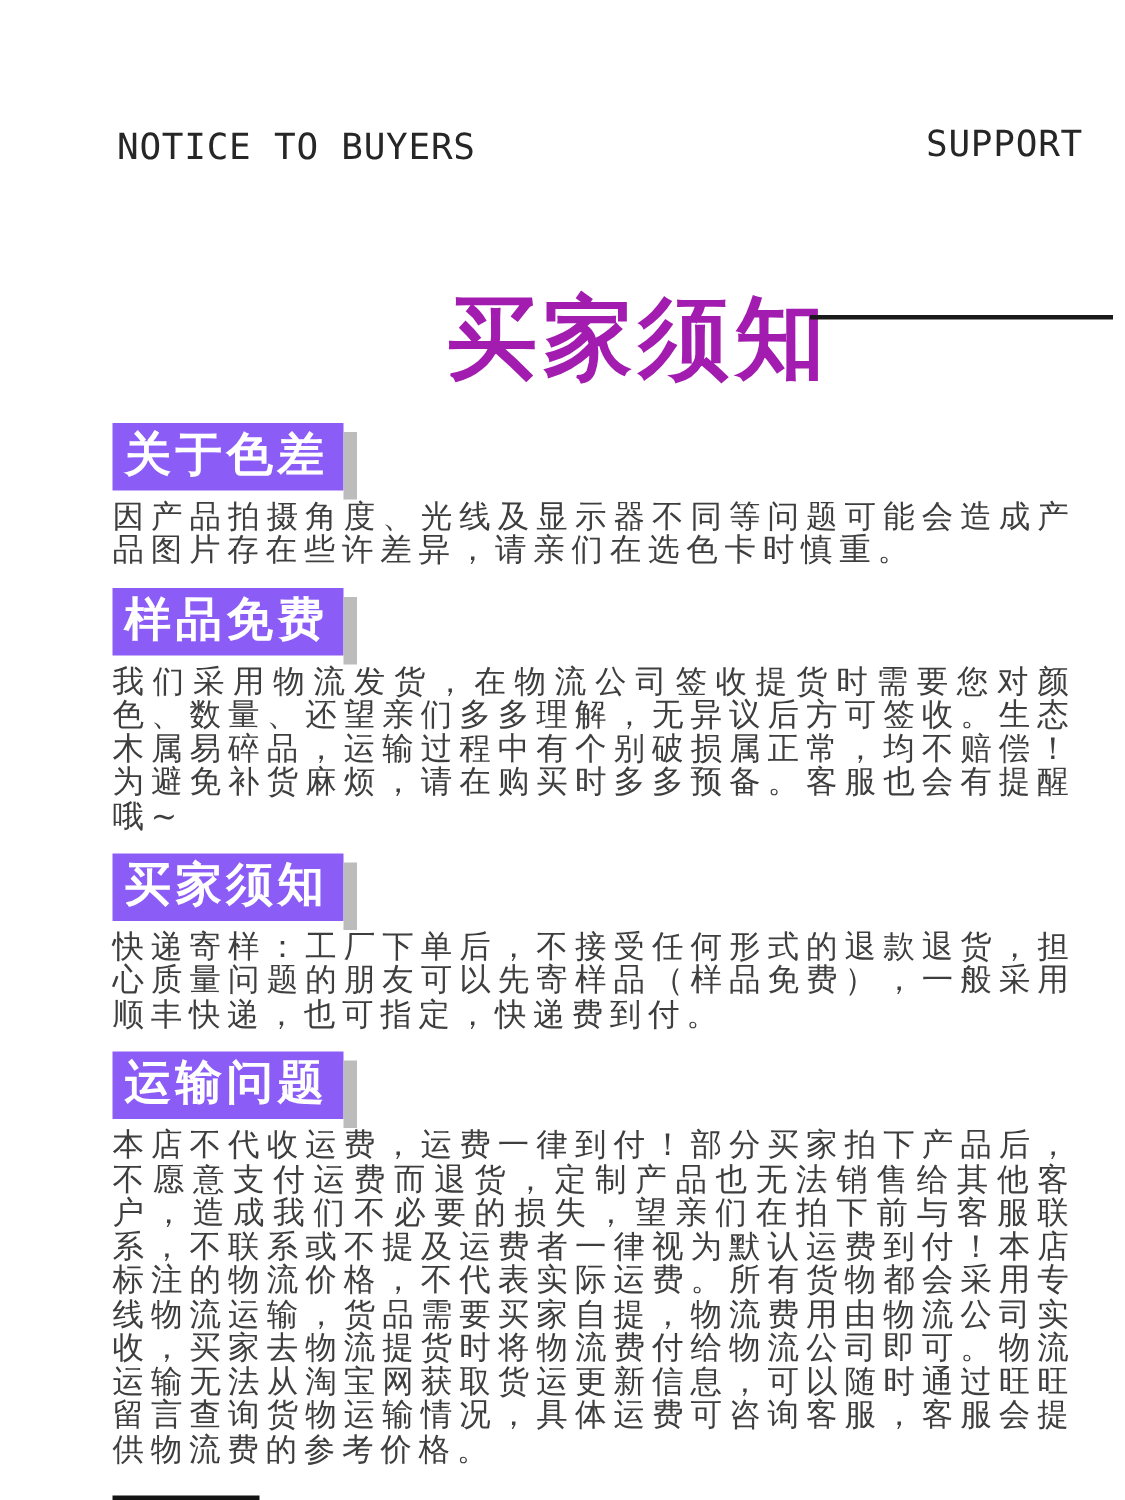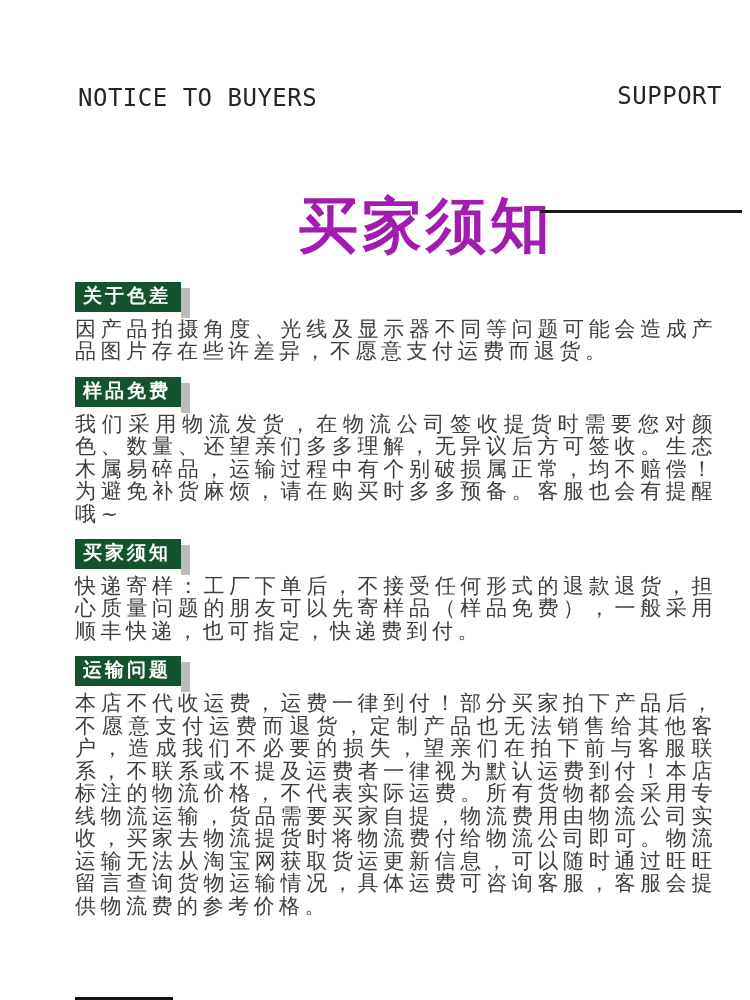--- a/index.html
+++ b/index.html
@@ -31,22 +31,22 @@
   .title-line {
     position:absolute; left:540px; top:210px;
     width:202px; height:3px; background:#1a1a1a;
   }
   .content {
     position:absolute; left:75px; top:282px; width:642px;
   }
   .section { margin-bottom:14px; }
   .label {
     display:inline-block; position:relative;
-    background:#14532d; color:#ffffff;
-    font-size:19px; font-weight:bold;
+    background:#8b5cf6; color:#ffffff;
+    font-size:31px; font-weight:bold;
     letter-spacing:3px;
     line-height:1.25;
     padding:2px 10px 4px 8px;
     white-space:nowrap;
   }
   .label::after {
     content:""; position:absolute;
     top:6px; right:-9px; width:9px; height:100%;
     background:#bcbcbc;
   }
@@ -74,21 +74,21 @@
 </div>
 
 <div class="page-title">买家须知</div>
 
 <div class="title-line"></div>
 
 <div class="content">
 
   <div class="section">
     <span class="label">关于色差</span>
-    <p>因产品拍摄角度、光线及显示器不同等问题可能会造成产品图片存在些许差异，不愿意支付运费而退货。</p>
+    <p>因产品拍摄角度、光线及显示器不同等问题可能会造成产品图片存在些许差异，请亲们在选色卡时慎重。</p>
   </div>
 
   <div class="section">
     <span class="label">样品免费</span>
     <p>我们采用物流发货，在物流公司签收提货时需要您对颜色、数量、还望亲们多多理解，无异议后方可签收。生态木属易碎品，运输过程中有个别破损属正常，均不赔偿！为避免补货麻烦，请在购买时多多预备。客服也会有提醒哦~</p>
   </div>
 
   <div class="section">
     <span class="label">买家须知</span>
     <p>快递寄样：工厂下单后，不接受任何形式的退款退货，担心质量问题的朋友可以先寄样品（样品免费），一般采用顺丰快递，也可指定，快递费到付。</p>

